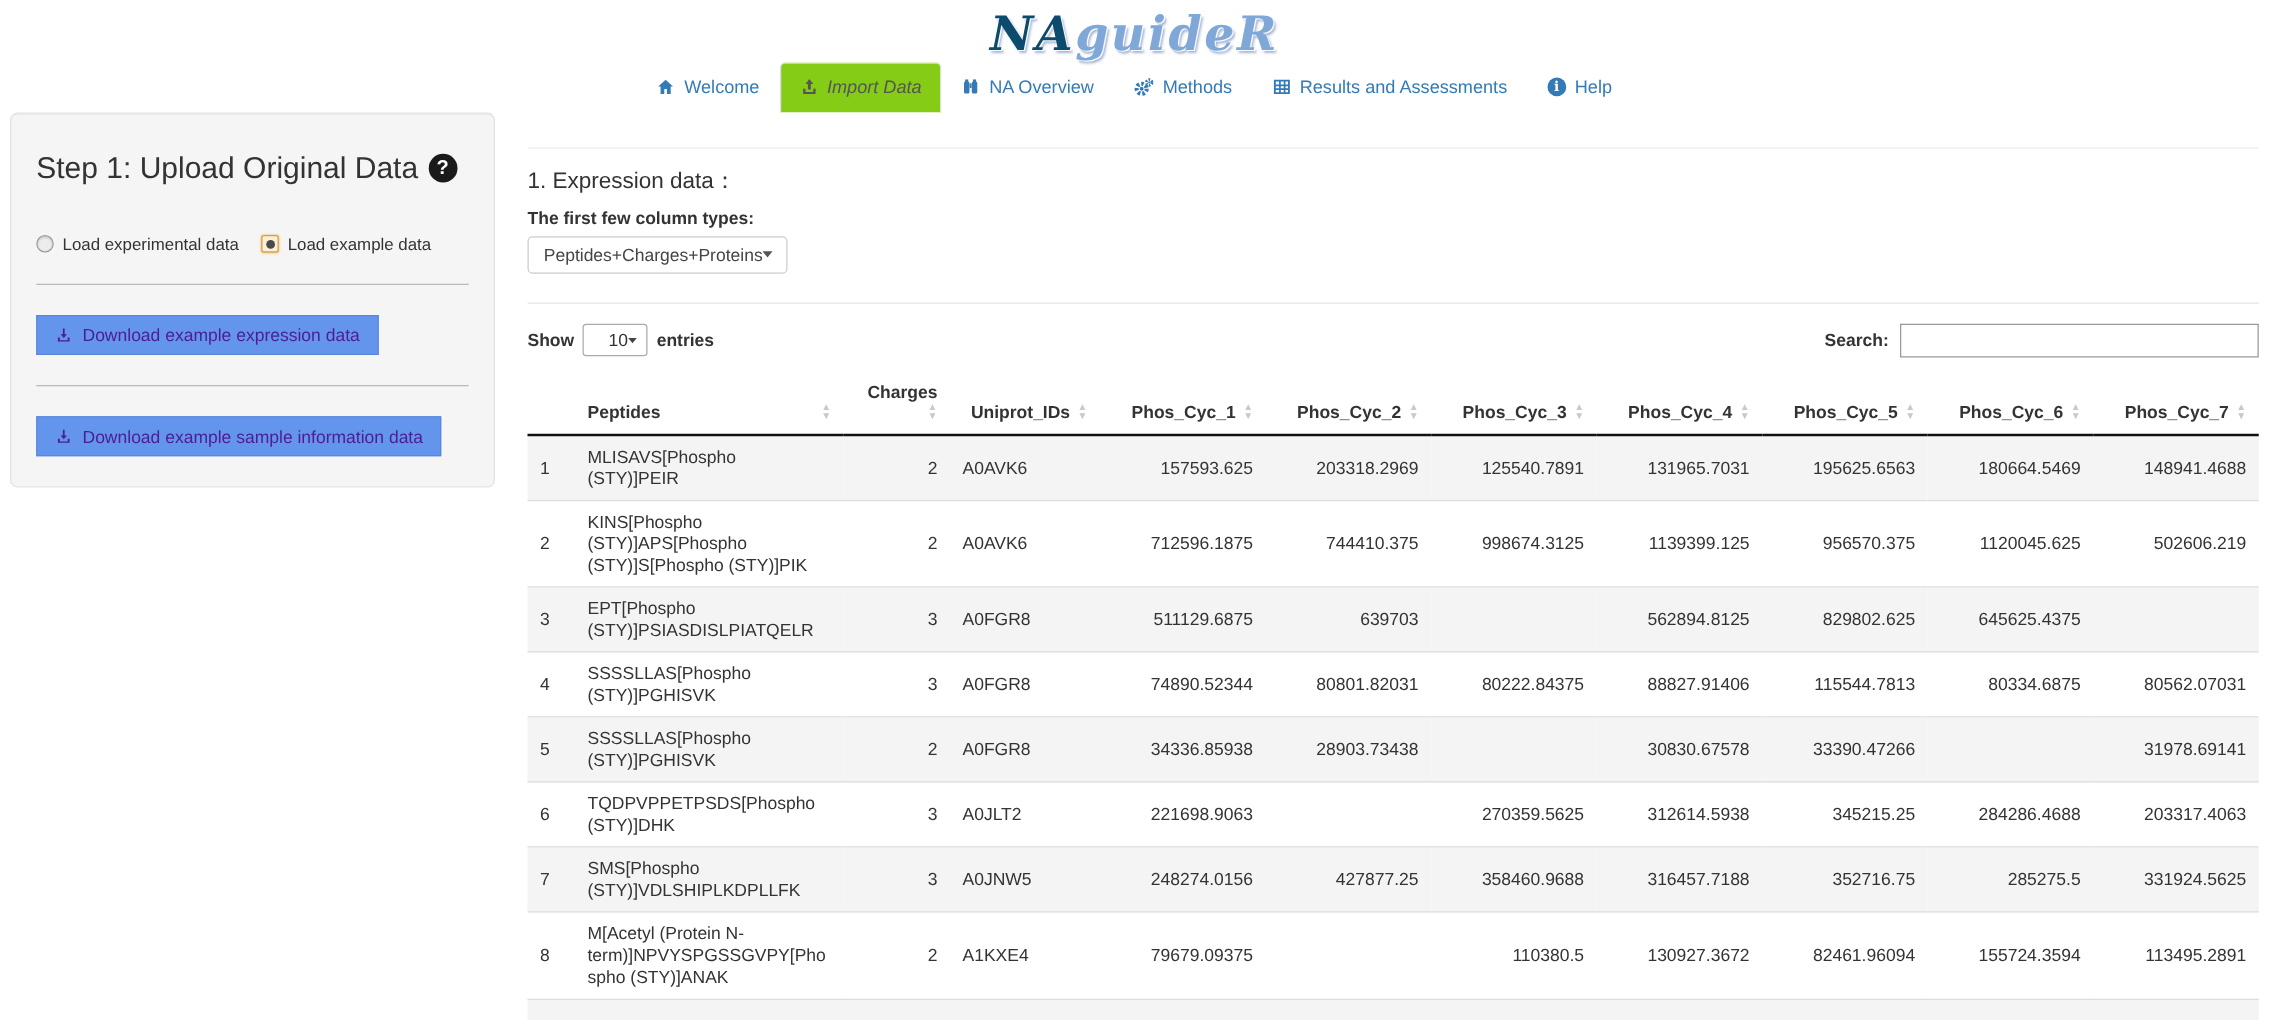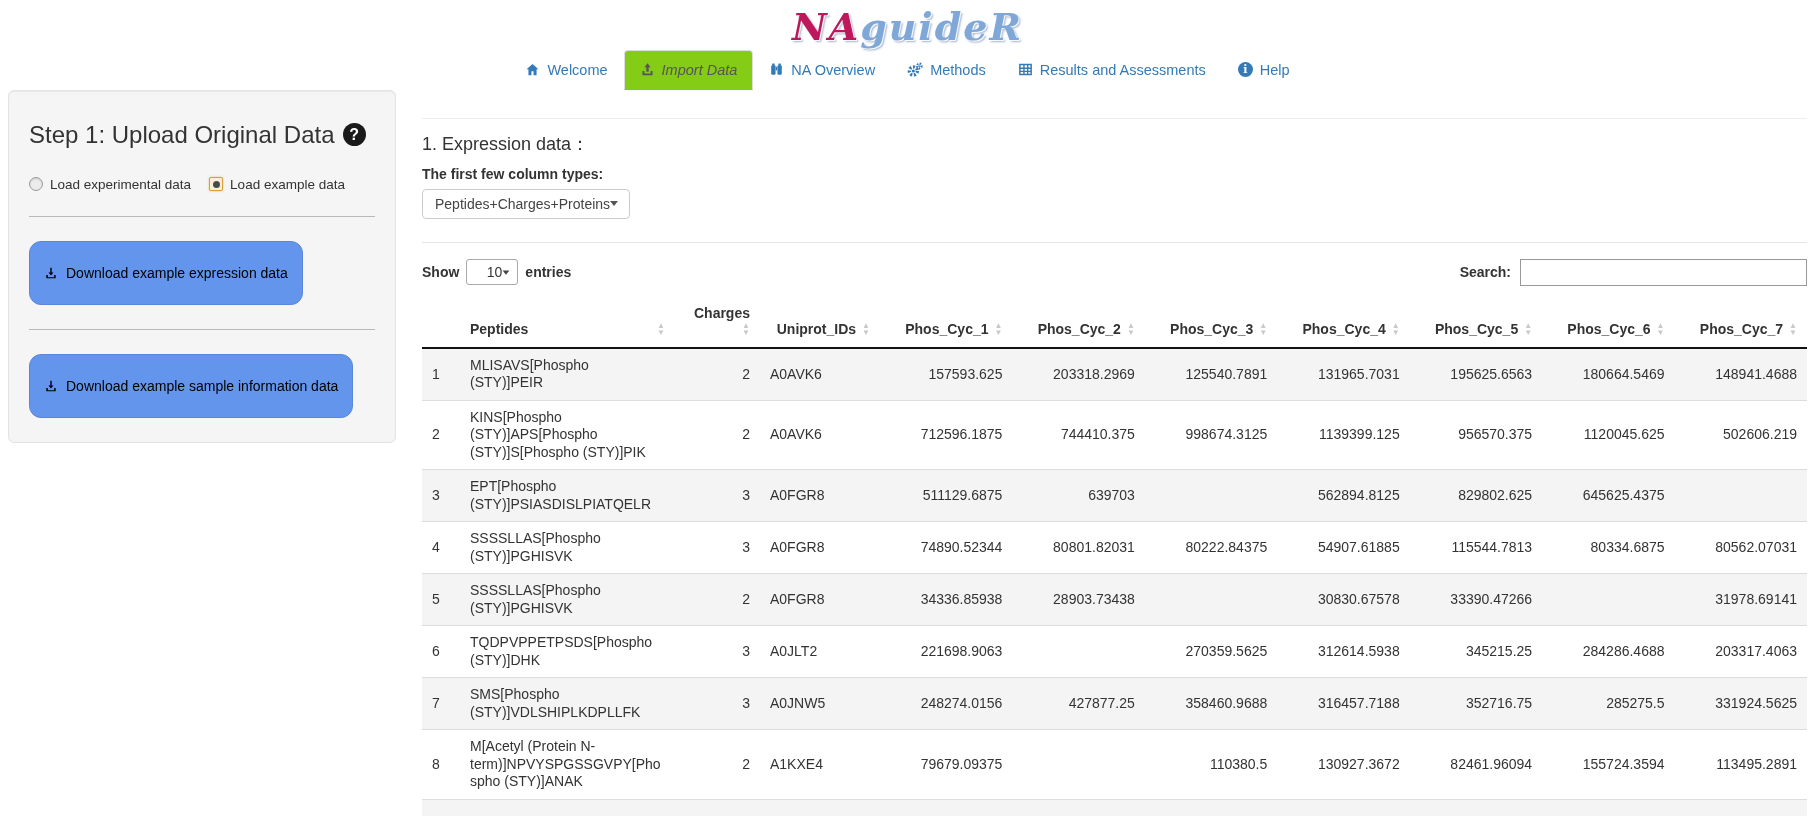--- a/index.html
+++ b/index.html
@@ -8,21 +8,21 @@
     width:1815px; height:826px; overflow:hidden;
     font-family:"Liberation Sans", sans-serif; font-size:14px; color:#333;
   }
   
   .logo {
     text-align:center; margin-top:6px;
     font-family:"DejaVu Serif", serif; font-style:italic; font-weight:bold;
     font-size:38px; letter-spacing:2px; line-height:1.1;
     text-shadow:1px 1px 0 rgba(255,255,255,.9), 2px 2px 2px rgba(90,120,170,.55);
   }
-  .logo .na   { color:#be185d;text-align:right; }
+  .logo .na   { color:#0c4a6e;text-align:right; }
   .logo .rest { color:#7fa8d9; }
   .nav {
     display:flex; justify-content:center; align-items:stretch;
     margin-top:2px; height:40px;
   }
   .tab {
     display:flex; align-items:center; gap:7px;
     padding:9px 15px; color:#337ab7; cursor:pointer;
     border:1px solid transparent; border-radius:4px 4px 0 0;
     font-size:14.5px; text-decoration:none;
@@ -47,40 +47,40 @@
   }
   .well h2 {
     font-size:24px; font-weight:400; color:#333;
     display:flex; align-items:center; gap:8px;
   }
   .q-circle {
     display:inline-block; width:23px; height:23px; border-radius:50%;
     background:#1a1a1a; color:#fff; text-align:center;
     font:bold 16px/23px "Liberation Sans", sans-serif;
   }
-  .radios { display:flex; align-items:center; gap:18px; margin-top:28px; font-size:13.5px; color:#333; }
+  .radios { display:flex; align-items:center; gap:18px; margin-top:39px; font-size:13.5px; color:#333; }
   .radio-opt { display:flex; align-items:center; gap:7px; cursor:pointer; }
   .radio-dot {
     width:14px; height:14px; border-radius:50%;
     border:1px solid #9a9a9a; background:#ececec;
     box-shadow:inset 0 1px 2px rgba(0,0,0,.15);
     display:inline-flex; align-items:center; justify-content:center;
   }
   .radio-dot.on {
     border-radius:2px; border:1px solid #d99f3c; background:#faf0da;
     box-shadow:0 0 2px #e8b25a;
   }
   .radio-dot.on::after {
     content:""; width:7px; height:7px; border-radius:50%; background:#4a4a4a;
   }
   .well hr { border:none; border-top:1px solid #b9b9b9; margin:24px 0; }
   .btn-dl {
     display:inline-flex; align-items:center; gap:8px;
-    background:#6495ed; color:#000000; border:1px solid #5a87d8; border-radius:12px;
-    padding:23px 14px; font-size:14px; cursor:pointer;
+    background:#6495ed; color:#4c1d95; border:1px solid #5a87d8; border-radius:0;
+    padding:7px 14px; font-size:14px; cursor:pointer;
     font-family:"Liberation Sans", sans-serif;
   }
   
   .main { flex:1 1 auto; padding:0 0 0 26px; min-width:0; }
   .main .hr-top { border:none; border-top:1px solid #ededed; margin:28px 0 0 0; }
   .sec-title { font-size:18px; font-weight:400; color:#333; margin:13px 0 10px 0; }
   .col-types-label { font-weight:bold; font-size:14px; margin:6px 0 7px 0; }
   .select-box {
     width:208px; height:30px; border:1px solid #ccc; border-radius:4px; background:#fff;
     display:flex; align-items:center; justify-content:space-between;
@@ -337,21 +337,21 @@
             <td class="num"></td>
           </tr>
           <tr class="even">
             <td class="rowno">4</td>
             <td class="pep">SSSSLLAS[Phospho (STY)]PGHISVK</td>
             <td class="num">3</td>
             <td class="uni">A0FGR8</td>
             <td class="num">74890.52344</td>
             <td class="num">80801.82031</td>
             <td class="num">80222.84375</td>
-            <td class="num">54907.61885</td>
+            <td class="num">88827.91406</td>
             <td class="num">115544.7813</td>
             <td class="num">80334.6875</td>
             <td class="num">80562.07031</td>
           </tr>
           <tr class="odd">
             <td class="rowno">5</td>
             <td class="pep">SSSSLLAS[Phospho (STY)]PGHISVK</td>
             <td class="num">2</td>
             <td class="uni">A0FGR8</td>
             <td class="num">34336.85938</td>

